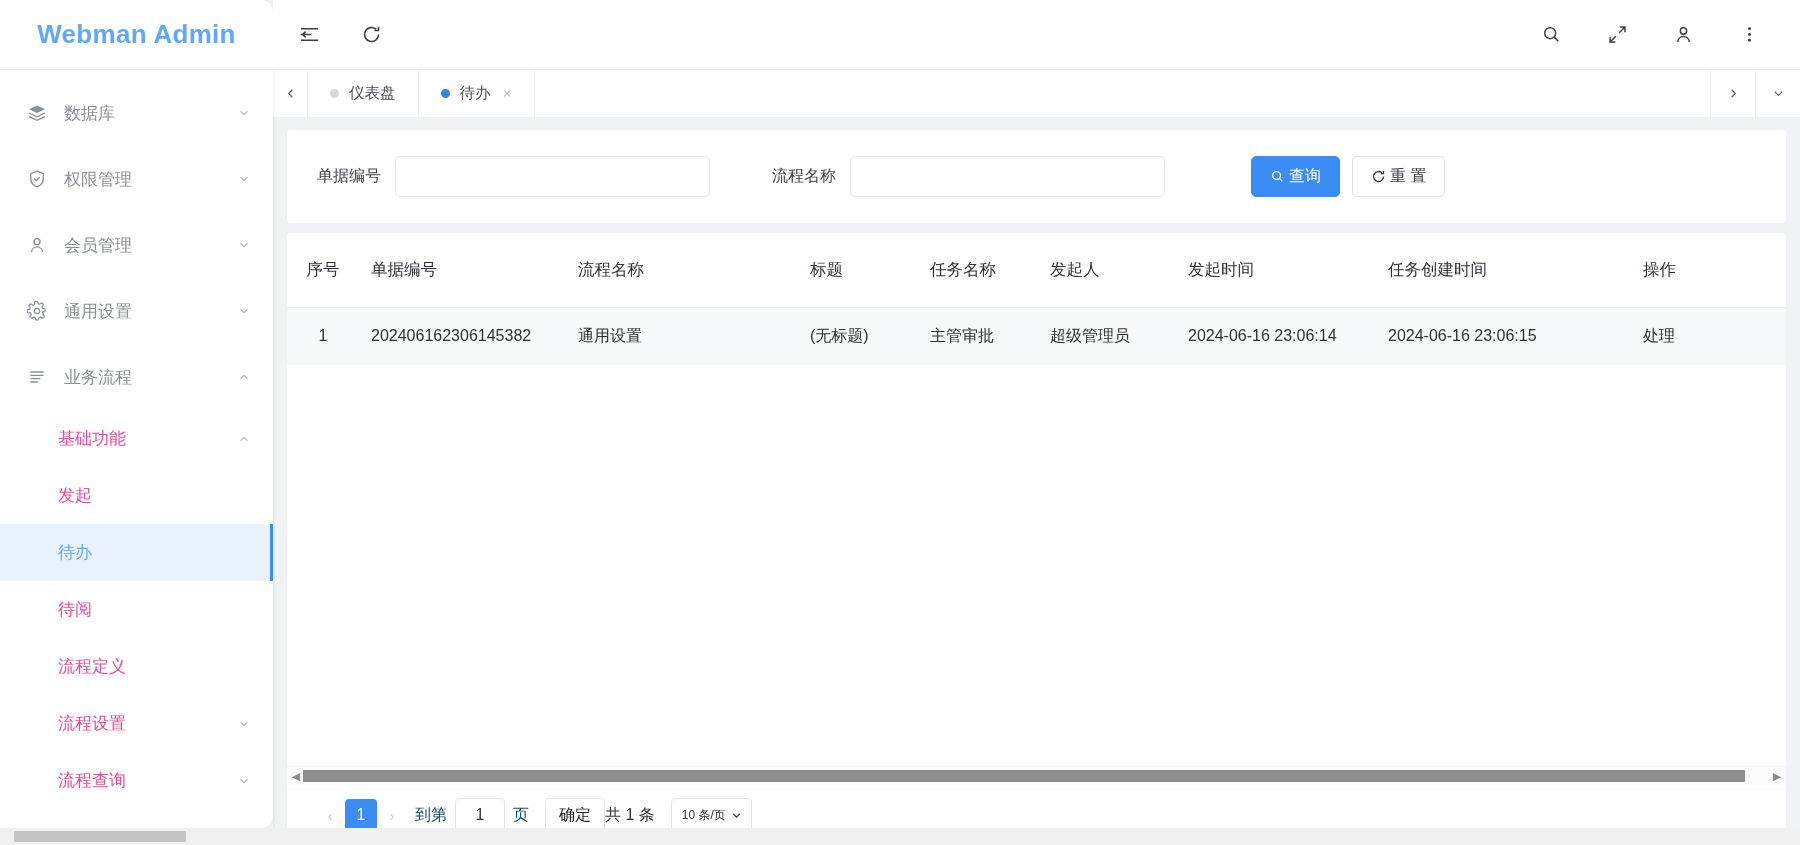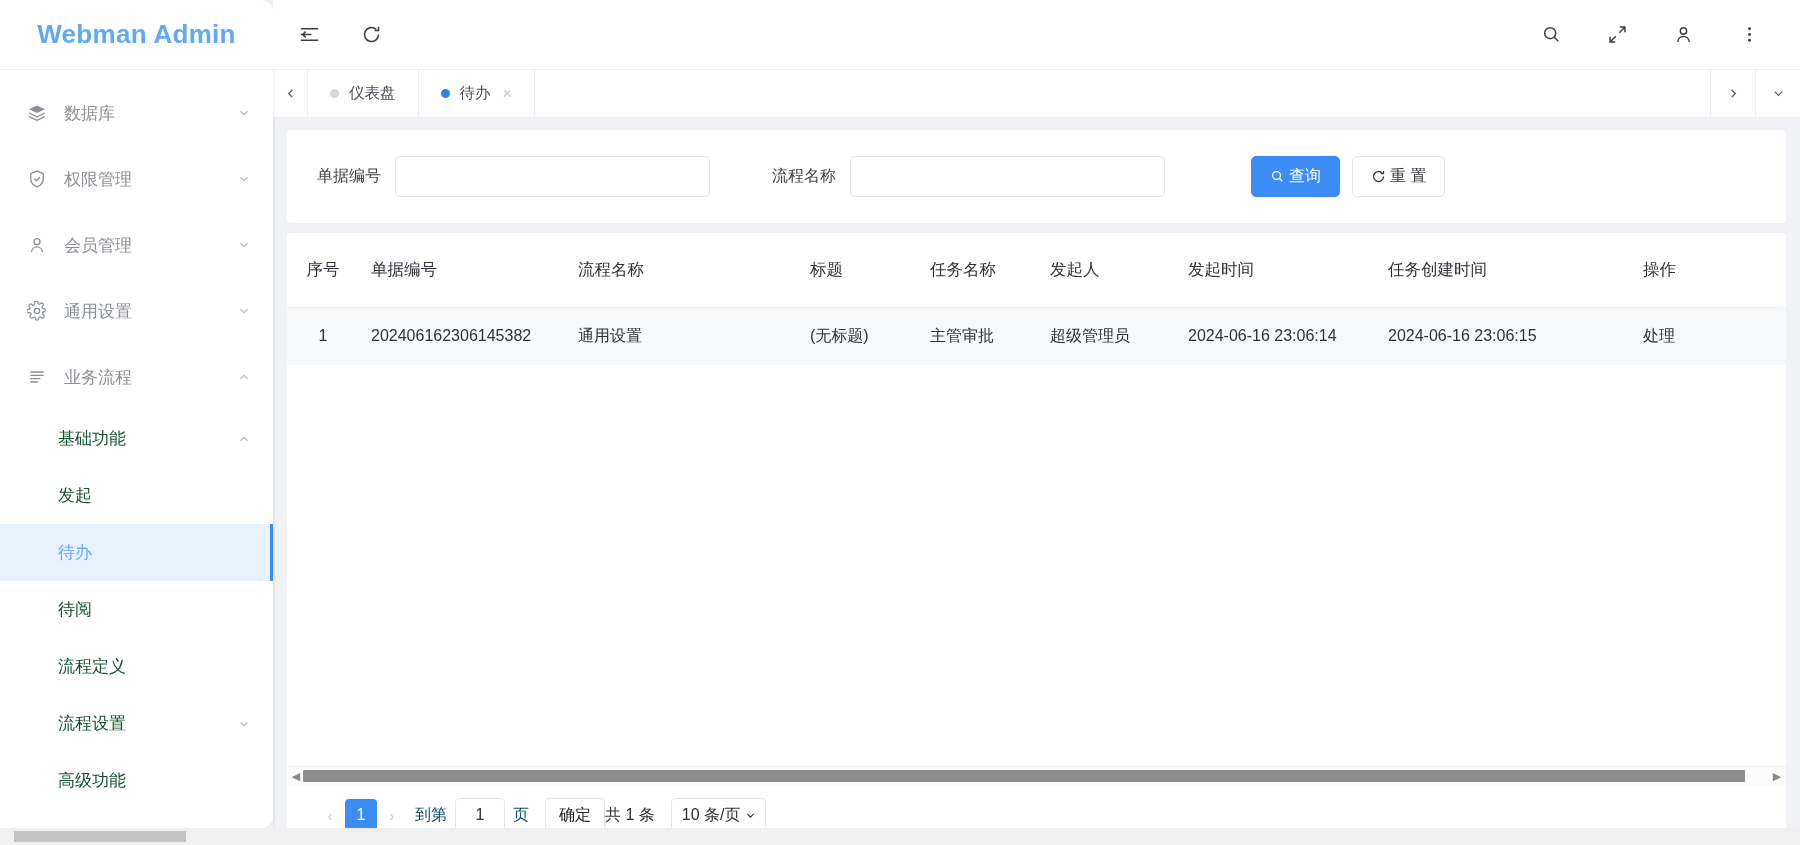--- a/index.html
+++ b/index.html
@@ -43,21 +43,21 @@
   }
   .menu-item .mi-label {
     margin-left: 16px; font-size: 17px; color: #8c9096; flex: 1;
   }
   .menu-item .mi-arrow { color: #b5b9bf; display:flex; }
   .sub-item {
     height: 57px; display: flex; align-items: center;
     padding-left: 58px; padding-right: 22px;
     cursor: pointer; position: relative;
   }
-  .sub-item .si-label { font-size: 17px; color: #14532d; flex: 1; }
+  .sub-item .si-label { font-size: 17px; color: #ec4899; flex: 1; }
   .sub-item .mi-arrow { color: #b5b9bf; display:flex; }
   .sub-item.active { background: #e8f2fe; }
   .sub-item.active .si-label { color: #62a8f8; }
   .sub-item.active::after {
     content: ""; position: absolute; right: 0; top: 0;
     width: 3px; height: 100%; background: #3b8cf5;
   }
 
   
   .main { flex: 1; display: flex; flex-direction: column; min-width: 0; }
@@ -161,21 +161,21 @@
     font-family: inherit; background:#fff;
   }
   .pg-confirm {
     height: 34px; padding: 0 13px; border: 1px solid #e2e5ea; border-radius: 4px;
     background: #fff; font-size: 16px; color: #222; cursor: pointer;
     display: flex; align-items: center; font-family: inherit; margin-left: 8px;
   }
   .pg-total { font-size: 16px; color: #2e3238; margin-left: 0; white-space: nowrap; }
   .pg-select {
     margin-left: 16px; height: 34px; padding: 0 8px 0 10px; border: 1px solid #e2e5ea;
-    border-radius: 4px; background: #fff; font-size: 16px; color: #2e3238;
+    border-radius: 4px; background: #fff; font-size: 12px; color: #2e3238;
     display: flex; align-items: center; gap: 4px; cursor: pointer; white-space: nowrap;
   }
 
   .page-scrollbar {
     position: absolute; left: 0; bottom: 0; width: 1800px; height: 17px;
     background: #f0f0f0;
   }
   .page-scrollbar .ps-thumb {
     height: 11px; margin-top: 3px; margin-left: 14px; width: 172px;
     background: #c3c4c6; border-radius: 0;
@@ -287,20 +287,28 @@
         <span class="si-label">待办</span>
       </div>
       <div class="sub-item">
         <span class="si-label">待阅</span>
       </div>
       <div class="sub-item">
         <span class="si-label">流程定义</span>
       </div>
       <div class="sub-item">
         <span class="si-label">流程设置</span>
+        <span class="mi-arrow">
+          <svg width="14" height="14" viewBox="0 0 24 24" fill="none" stroke="currentColor" stroke-width="2">
+              <path d="m6 9 6 6 6-6"></path>
+            </svg>
+        </span>
+      </div>
+      <div class="sub-item">
+        <span class="si-label">流程查询</span>
         <span class="mi-arrow">
           <svg width="14" height="14" viewBox="0 0 24 24" fill="none" stroke="currentColor" stroke-width="2">
               <path d="m6 9 6 6 6-6"></path>
             </svg>
         </span>
       </div>
       <div class="sub-item">
         <span class="si-label">高级功能</span>
 
       </div>

